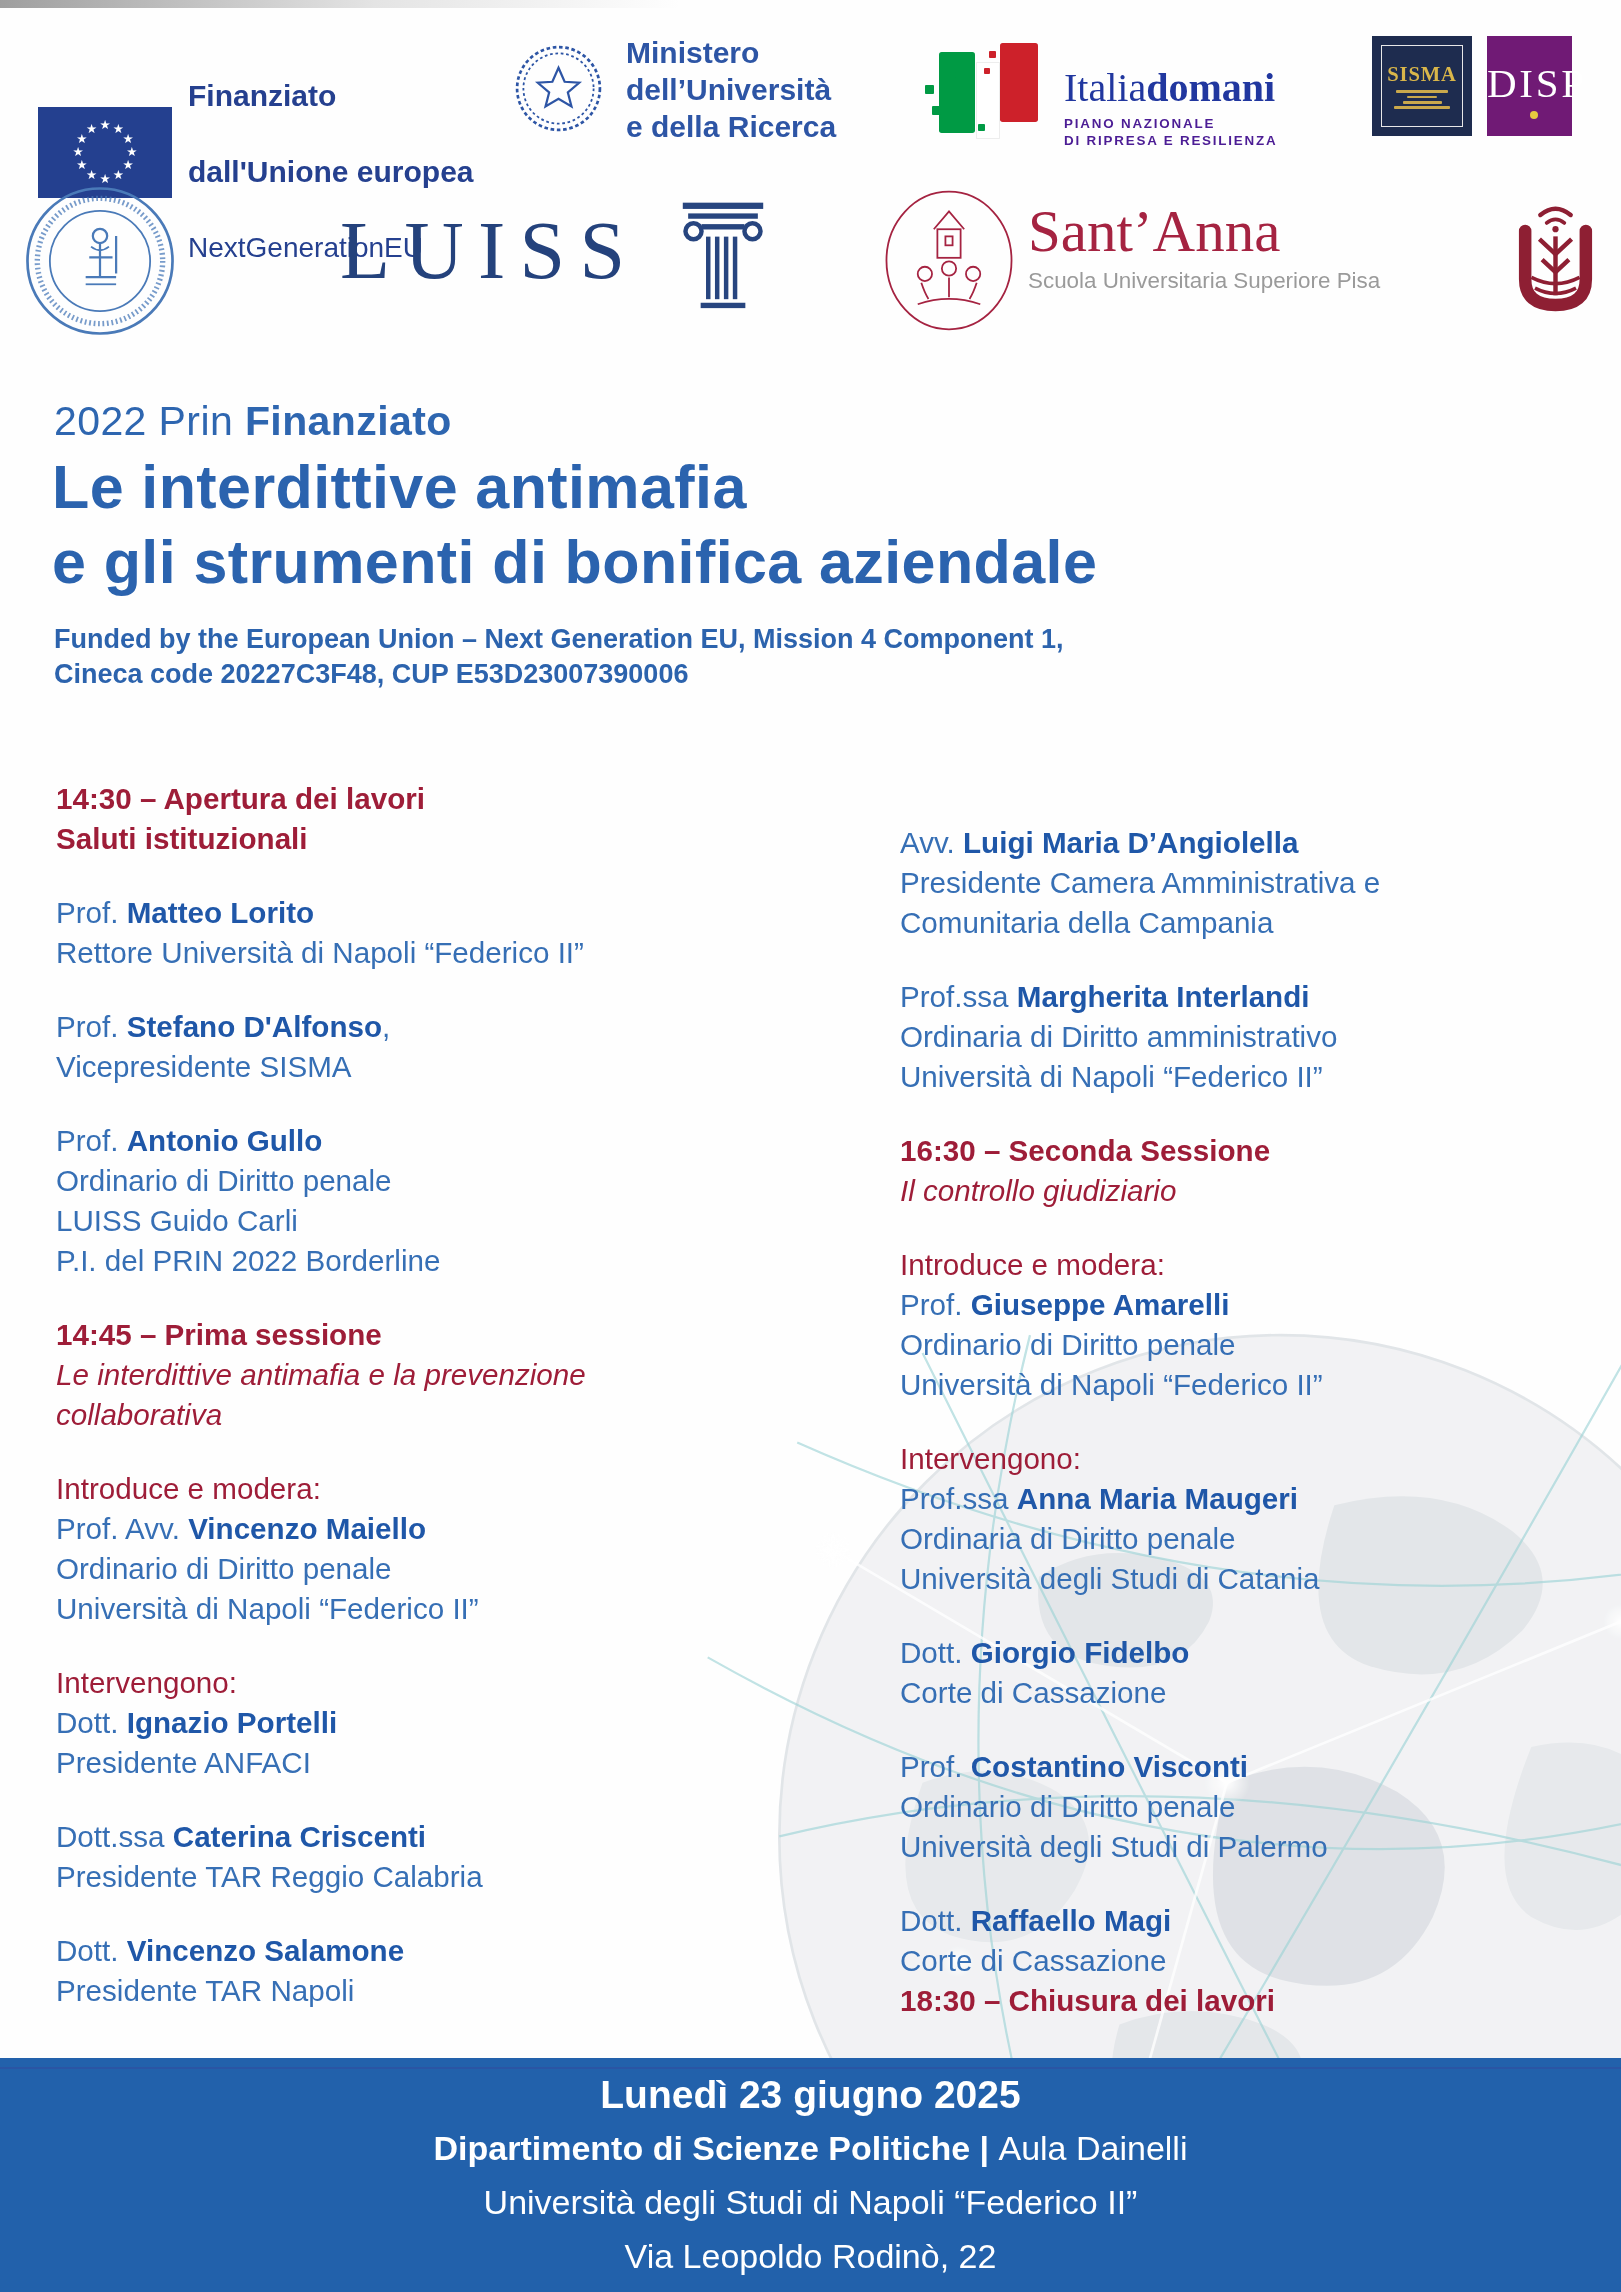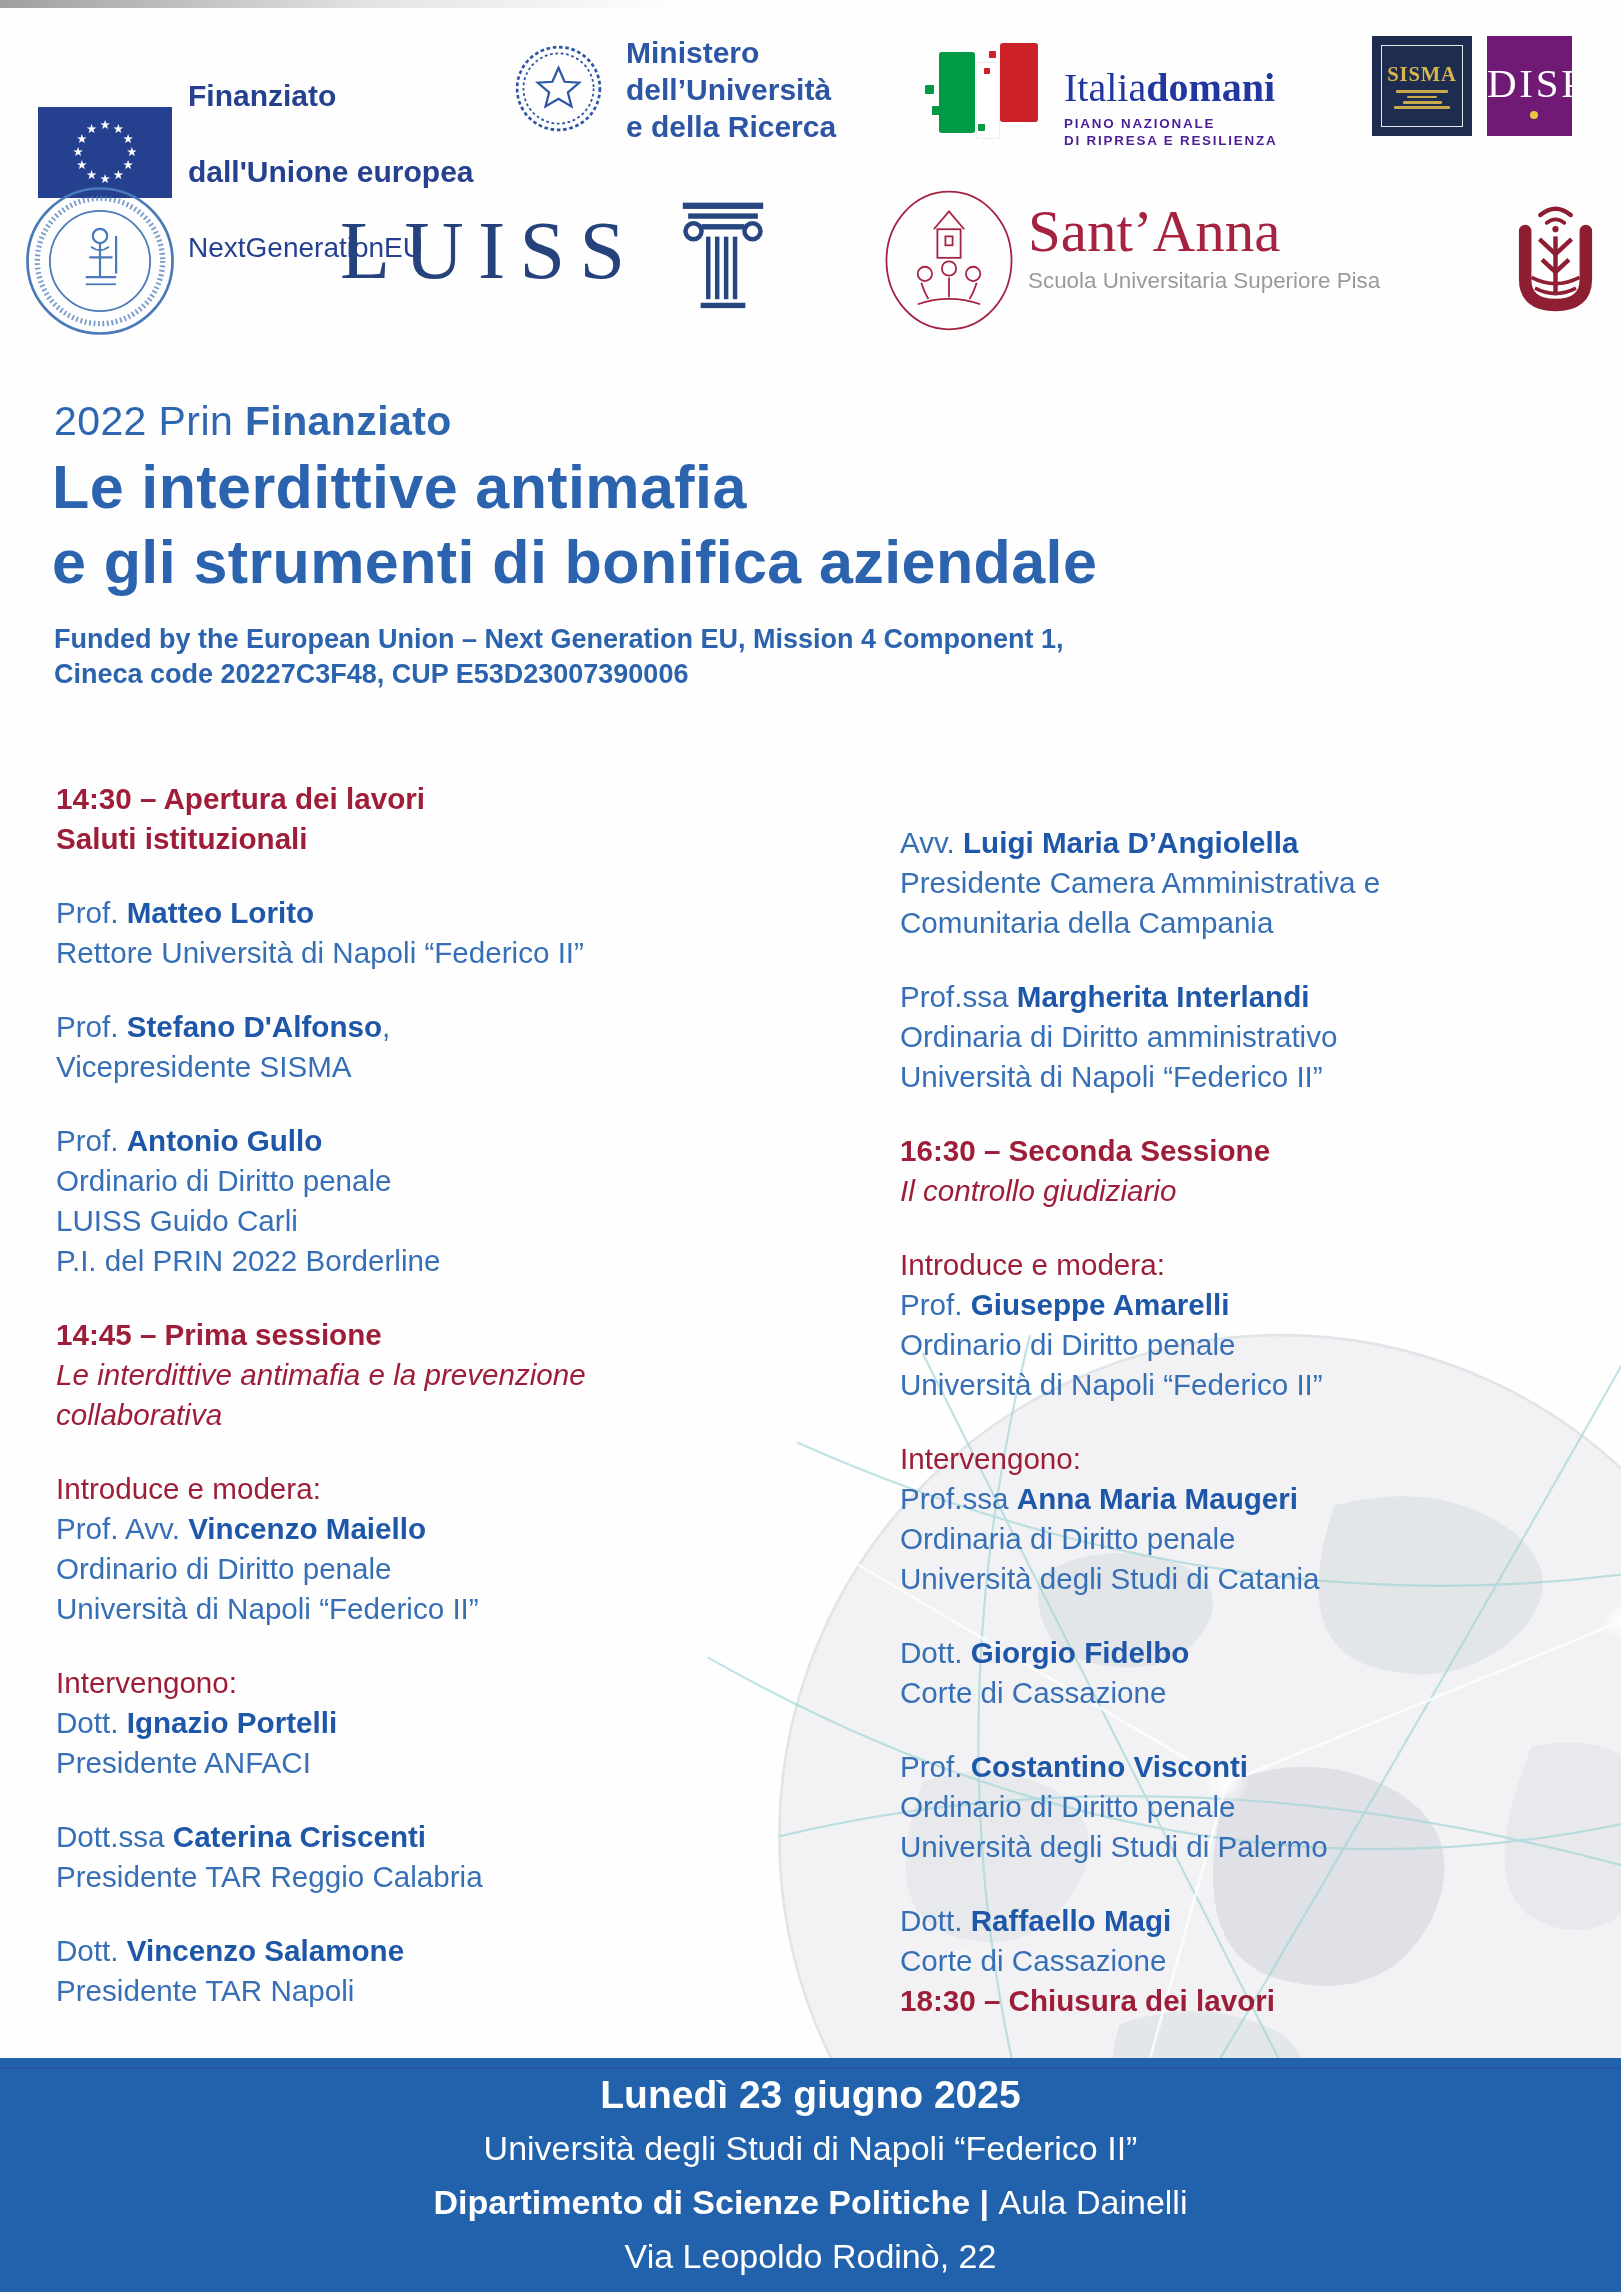--- a/index.html
+++ b/index.html
@@ -361,19 +361,19 @@
       </div>
       <div class="block">
         <div class="line name"><span>Dott. </span><strong>Raffaello Magi</strong><span></span></div>
         <div class="line blue">Corte di Cassazione</div>
         <div class="line red-bold">18:30 – Chiusura dei lavori</div>
       </div>
     </div>
 
   <div class="abs footer">
       <div class="f-line first"><b>Lunedì 23 giugno 2025</b></div>
+      <div class="f-line"><b>Dipartimento di Scienze Politiche | </b><span>Aula Dainelli</span></div>
       <div class="f-line"><span>Università degli Studi di Napoli “Federico II”</span></div>
-      <div class="f-line"><b>Dipartimento di Scienze Politiche | </b><span>Aula Dainelli</span></div>
       <div class="f-line"><span>Via Leopoldo Rodinò, 22</span></div>
     </div>
 
 </div>
 
 
 </body></html>

